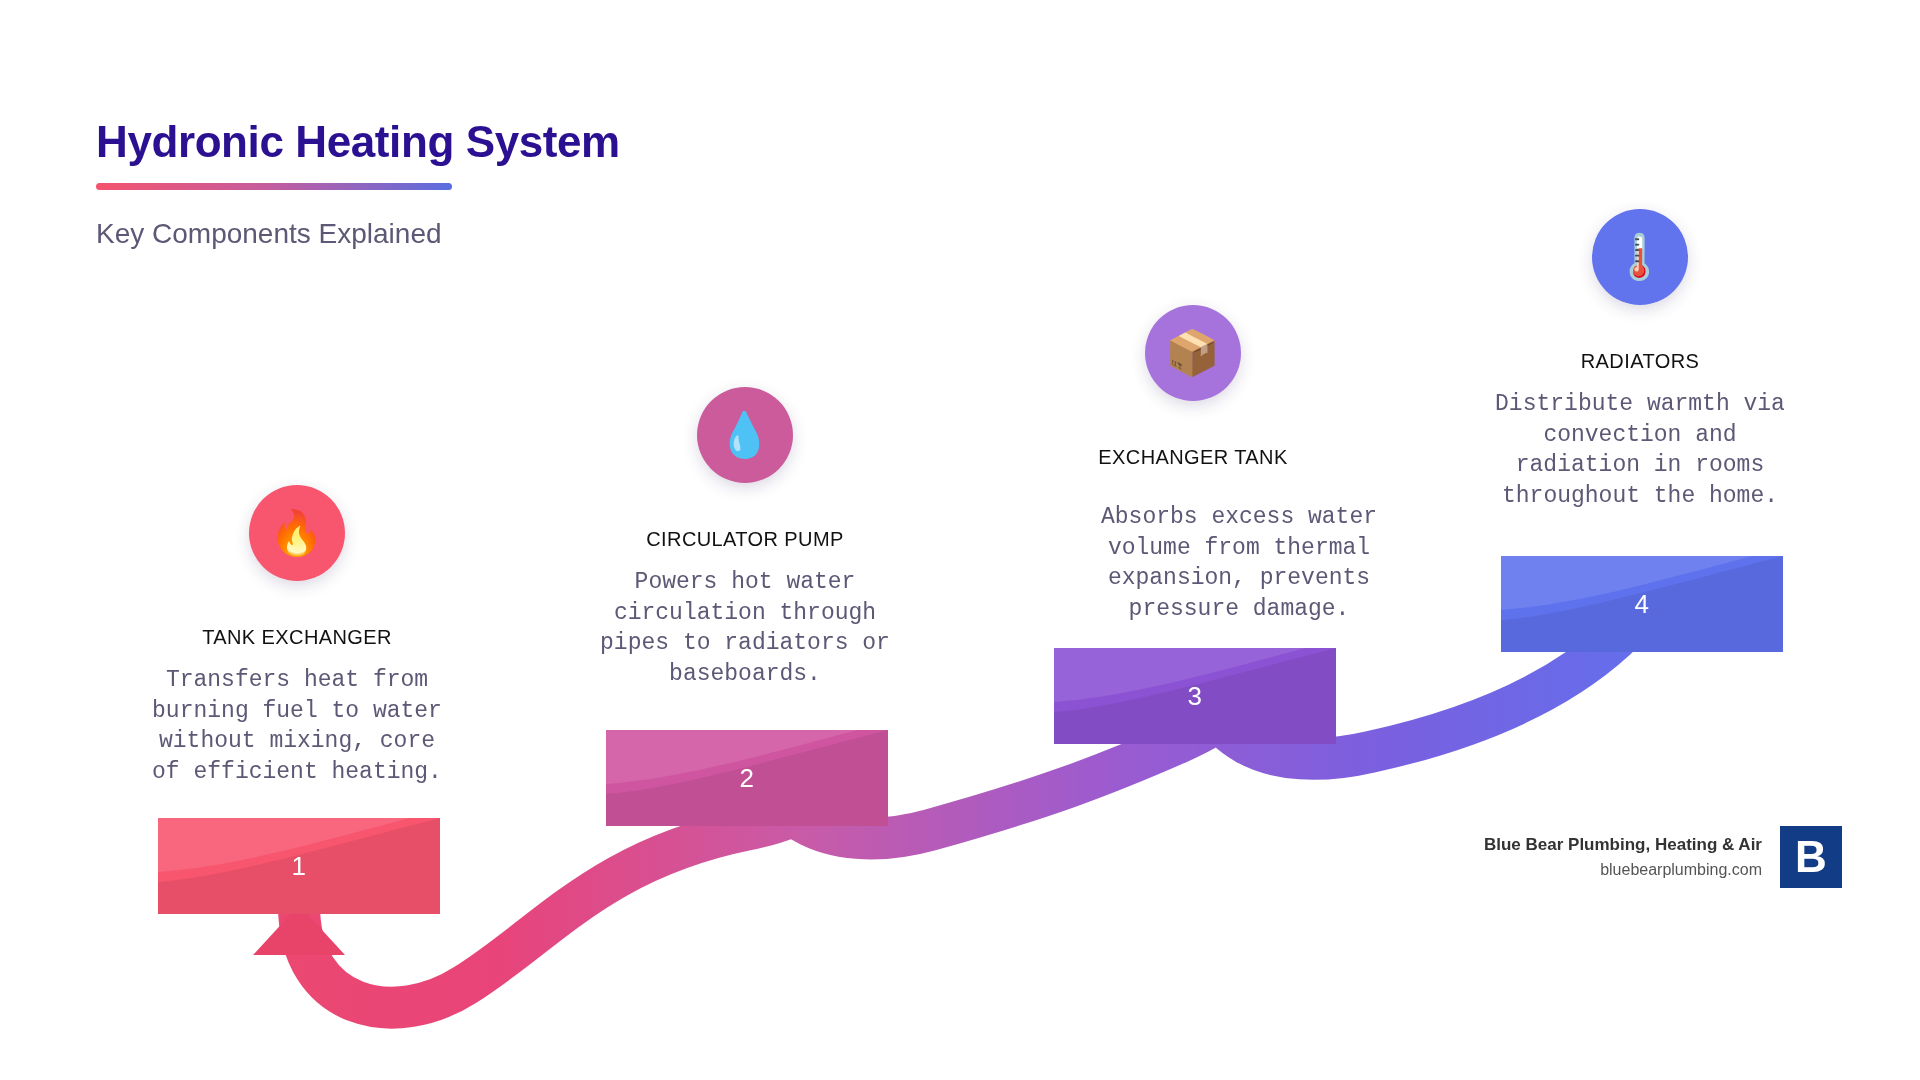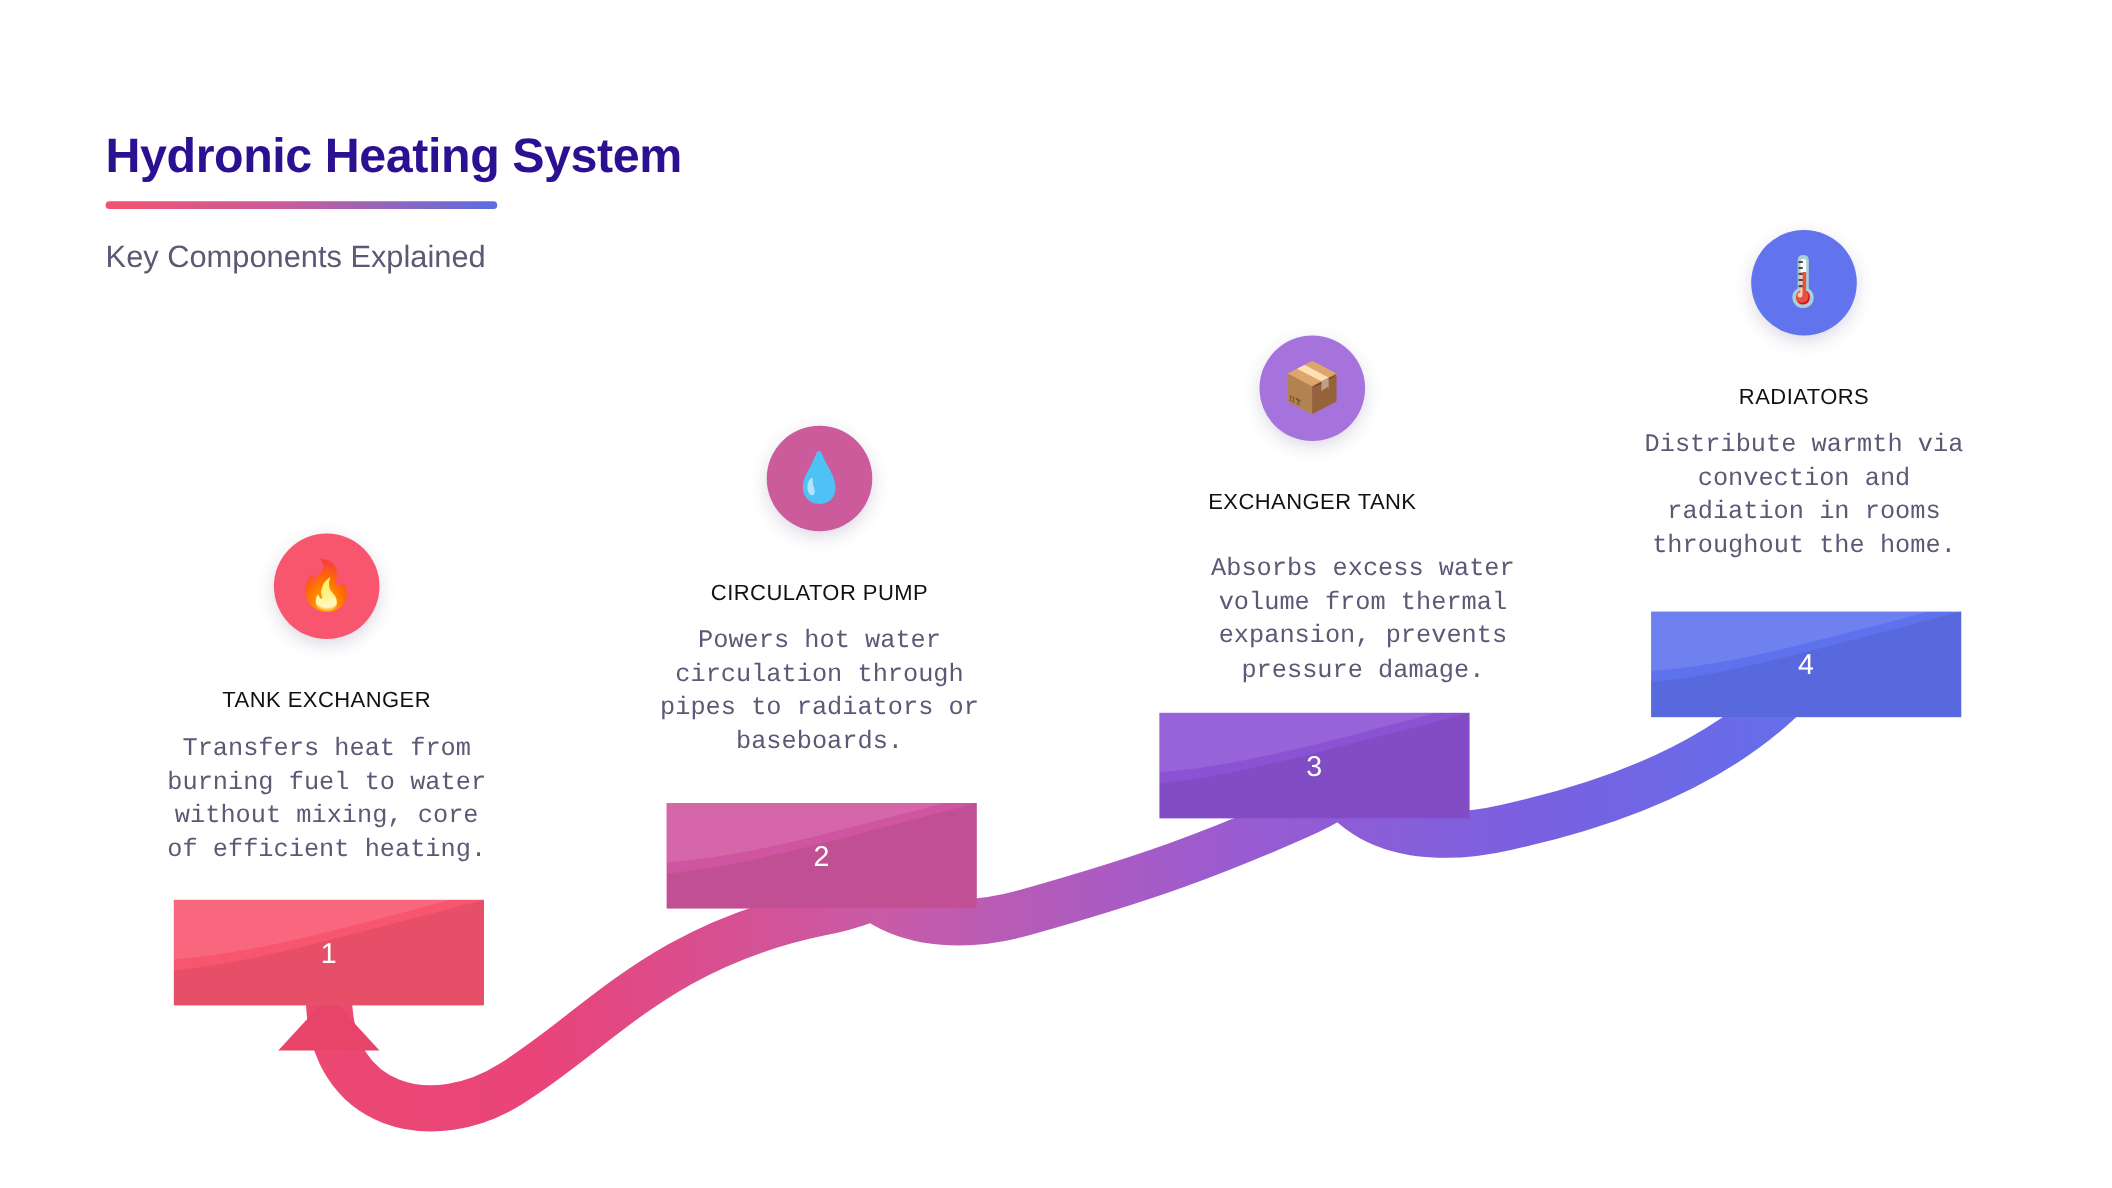--- a/index.html
+++ b/index.html
@@ -268,14 +268,23 @@
     <div class="step-desc" style="left:1490px; top:389px;">Distribute warmth via convection and radiation in rooms throughout the home.</div>
     <div class="step-block" style="left:1501px; top:556px; background:#5F72EE;">
       <svg class="wave" viewBox="0 0 282 96" preserveAspectRatio="none">
         <path d="M0 64 C 70 58, 150 34, 282 0 L 282 96 L 0 96 Z" fill="rgba(0,0,0,0.07)"></path>
         <path d="M0 54 C 80 48, 160 24, 282 -8 L 282 -30 L 0 -30 Z" fill="rgba(255,255,255,0.10)"></path>
       </svg>
       <div class="step-number">4</div>
     </div>
   </div>
 
+  <div class="footer">
+    <div class="footer-text">
+      <div class="footer-company">Blue Bear Plumbing, Heating &amp; Air</div>
+      <div class="footer-url">bluebearplumbing.com</div>
+    </div>
+    <div class="footer-logo">
+      <span>B</span>
+    </div>
+  </div>
 
 </div>
 
 </body></html>

